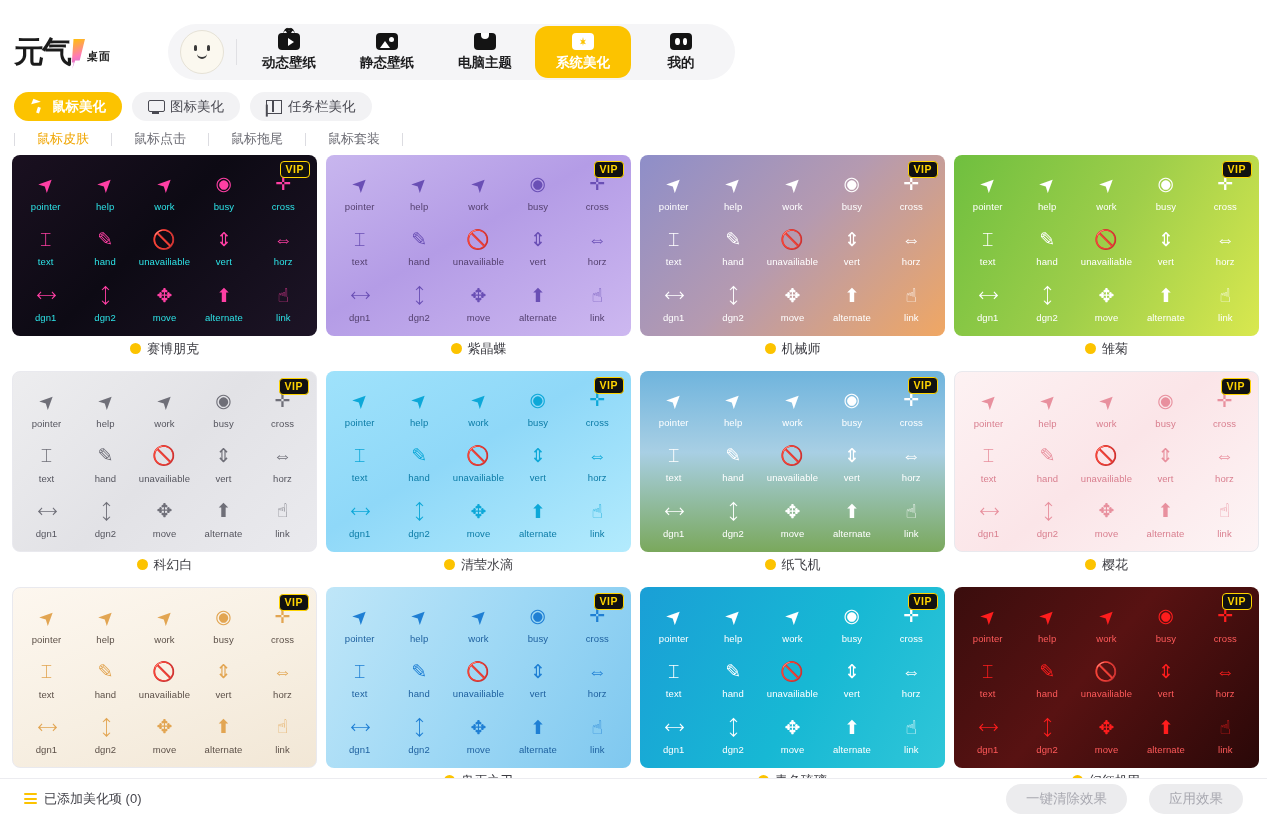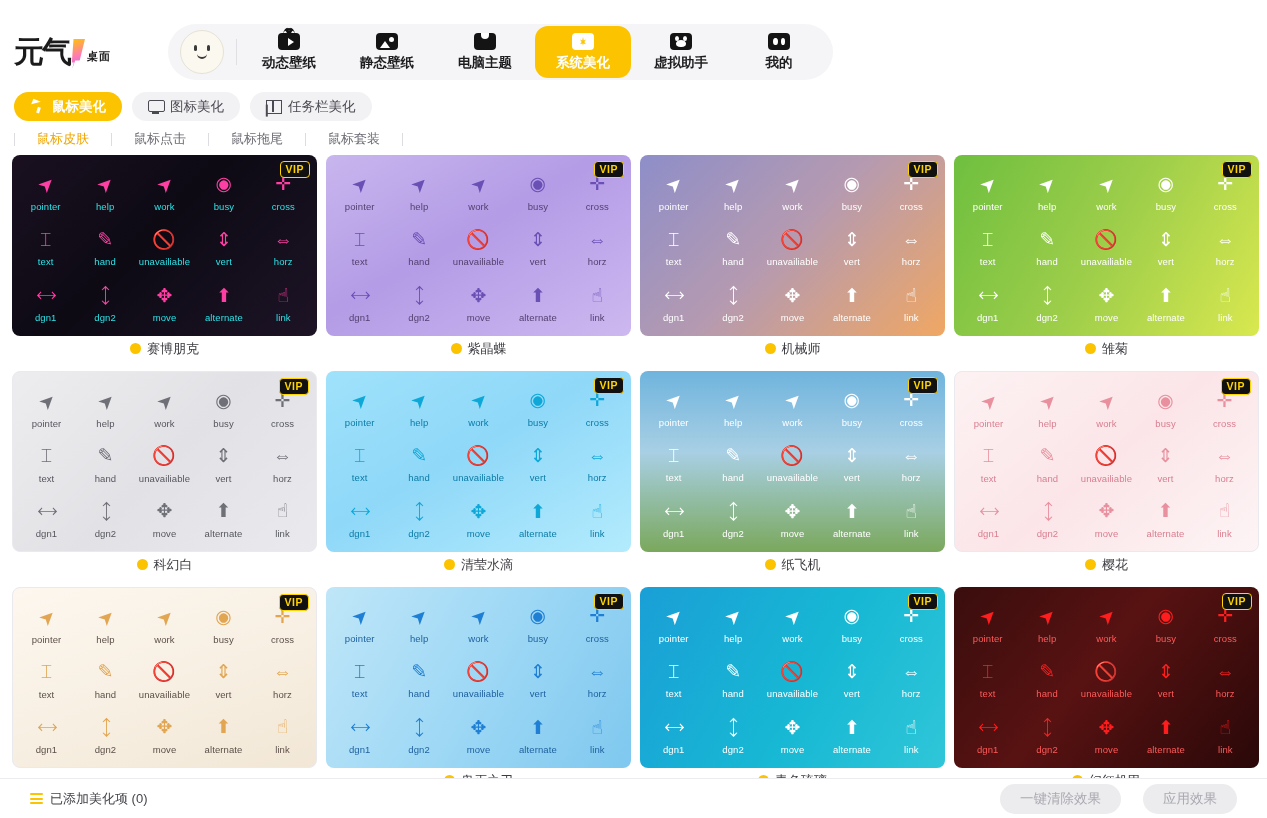--- a/index.html
+++ b/index.html
@@ -229,21 +229,21 @@
     display: flex; align-items: center; justify-content: center; gap: 6px;
     height: 25px; font-size: 13px; color: #3c3c42;
   }
   .dot { width: 11px; height: 11px; border-radius: 50%; background: #fcc300; flex: 0 0 11px;}
 
   
   .bottom {
     position: absolute; left: 0; bottom: 0; width: 1267px; height: 40px;
     background: #fff; border-top: 1px solid #ececf0;
     display: flex; align-items: center; justify-content: space-between;
-    padding: 0 30px;
+    padding: 0 24px;
   }
   .added { display: flex; align-items: center; gap: 7px; font-size: 13px; color: #44444b; cursor: pointer;}
   .list-ico { display:flex; flex-direction:column; gap:2.5px; }
   .list-ico span { display:block; width:13px; height:2px; background:#fcc300; border-radius:2px;}
   .btns { display: flex; gap: 22px; }
   .btn {
     height: 30px; border-radius: 16px; background: #ececee; color: #a9a9b1;
     font-size: 13.5px; display: flex; align-items: center; justify-content: center;
     padding: 0 20px; cursor: default; border: none;
     font-family: "Liberation Sans", sans-serif;
@@ -300,29 +300,20 @@
 
       <div class="nav-item active">
         <div class="nav-ico ico-sys">
             <i></i>
             <u></u>
           </div>
         <div class="nav-label">系统美化</div>
       </div>
 
 
-      <div class="nav-item">
-        <div class="nav-ico ico-va">
-            <i></i>
-            <b></b>
-            <s></s>
-            <u></u>
-          </div>
-        <div class="nav-label">虚拟助手</div>
-      </div>
 
       <div class="nav-item">
         <div class="nav-ico ico-mine">
             <i></i>
             <u></u>
             <b></b>
           </div>
         <div class="nav-label">我的</div>
       </div>
 

